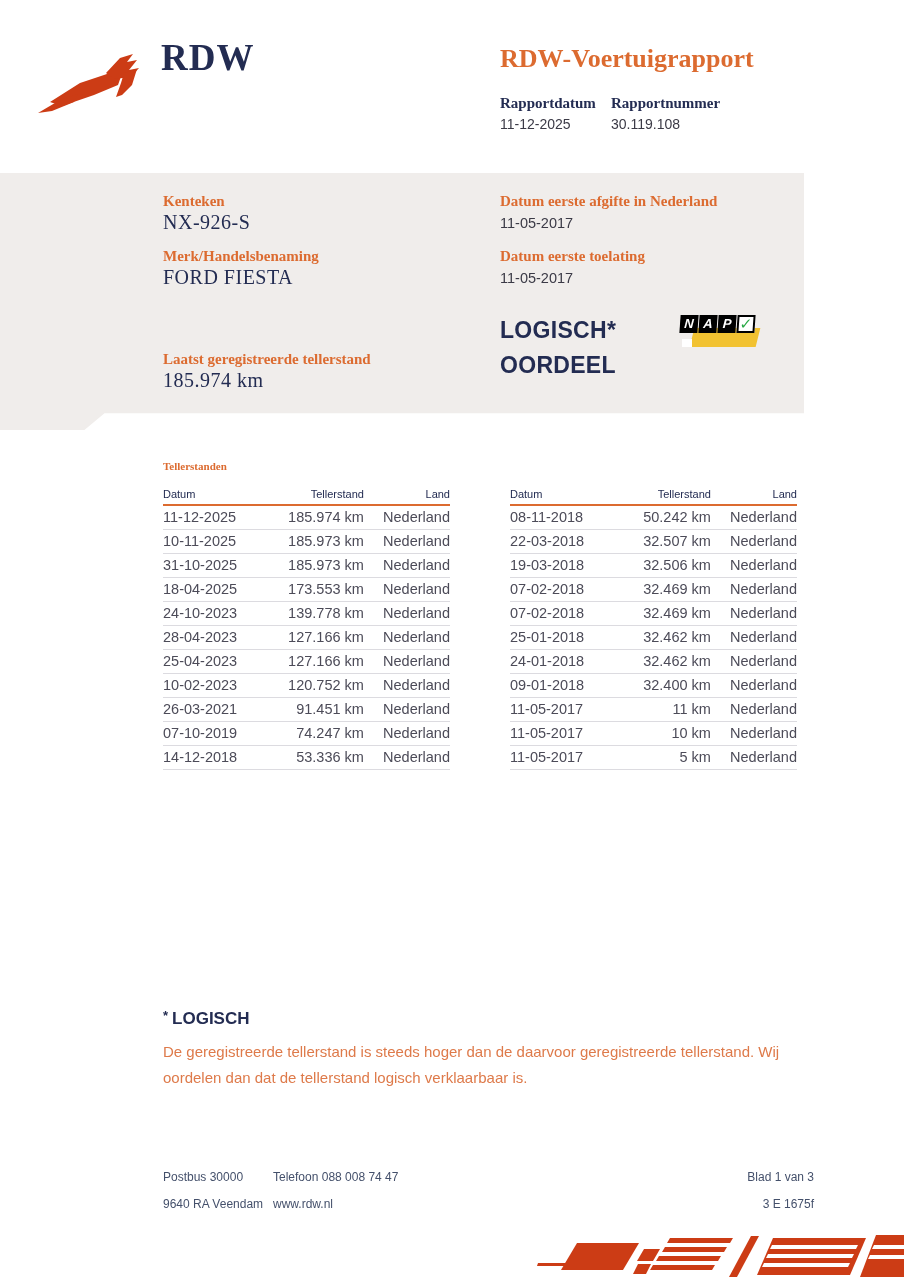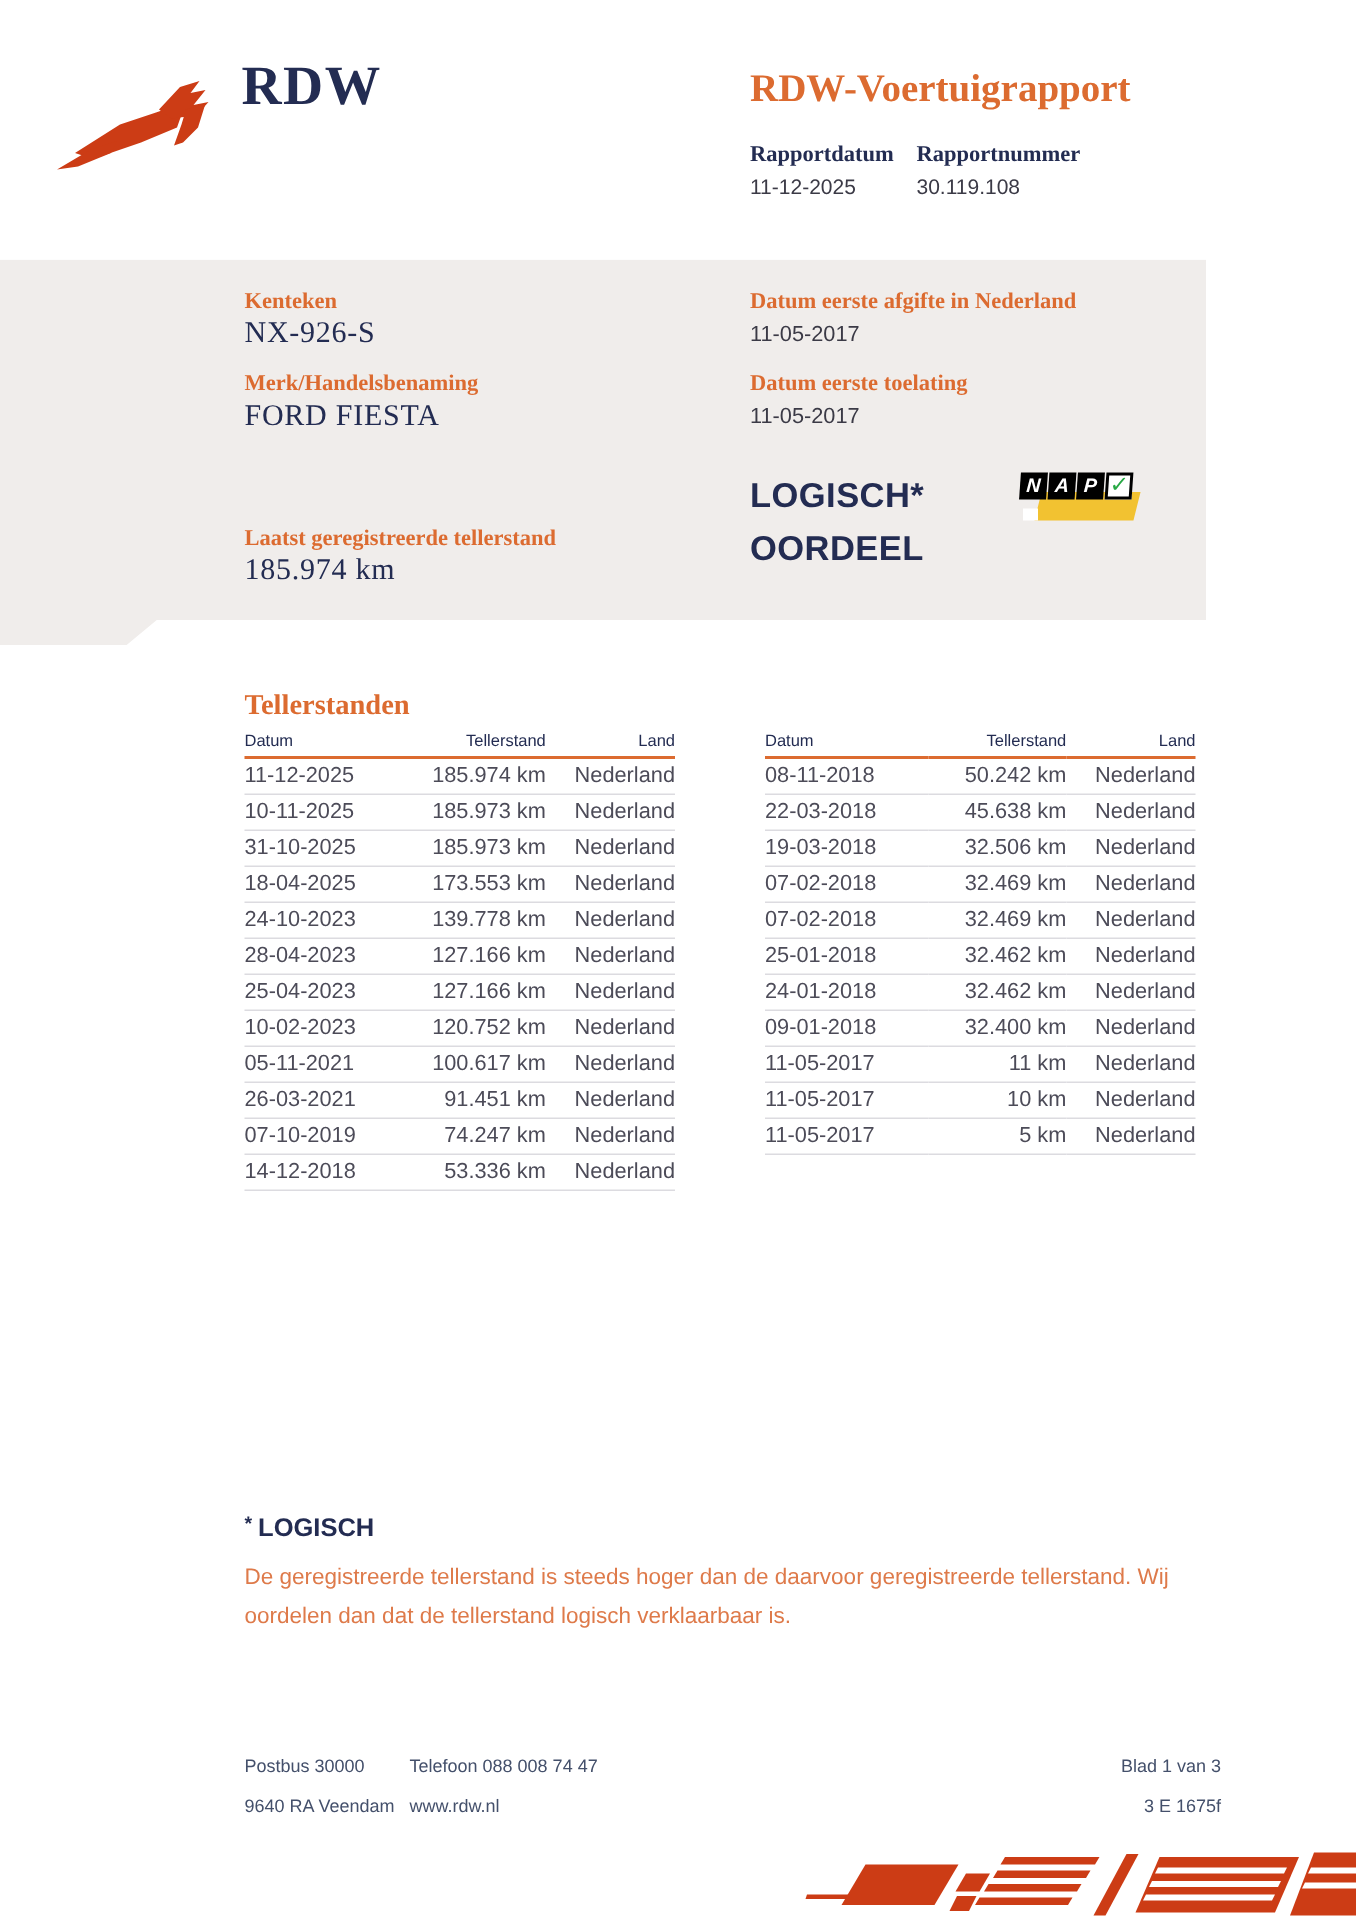--- a/index.html
+++ b/index.html
@@ -40,21 +40,21 @@
     background:var(--nap_yellow);transform:skewX(-14deg);}
   .nap .whitebox{position:absolute;left:4px;top:26px;width:10px;height:8px;background:#fff;}
   .nap .tile{position:absolute;top:2px;width:18px;height:18px;background:#000;color:#fff;
     font-weight:bold;font-style:italic;font-size:13px;line-height:18px;text-align:center;
     transform:skewX(-4deg);}
   .nap .tile.check{background:#fff;border:2px solid #000;color:var(--nap_green);
     font-style:normal;font-size:15px;line-height:14px;}
 
   
   .section-title{left:163px;top:460px;font-family:"Liberation Serif","DejaVu Serif",serif;
-    font-weight:bold;font-size:19px;color:var(--orange);}
+    font-weight:bold;font-size:11px;color:var(--orange);}
   table.odo{border-collapse:collapse;width:287px;font-size:14.5px;color:var(--table_text);}
   table.odo th{font-weight:normal;color:var(--navy);border-bottom:2px solid var(--orange);
     padding:2px 0 4px 0;font-size:11px;}
   table.odo td{border-bottom:1px solid var(--rule);padding:4px 0;line-height:15px;}
   .col-date{text-align:left;width:38%;}
   .col-km{text-align:right;width:32%;}
   .col-land{text-align:right;width:30%;}
   .tbl-left{left:163px;top:486px;}
   .tbl-right{left:510px;top:486px;}
 
@@ -168,25 +168,20 @@
           <td class="col-date">25-04-2023</td>
           <td class="col-km">127.166 km</td>
           <td class="col-land">Nederland</td>
         </tr>
         <tr>
           <td class="col-date">10-02-2023</td>
           <td class="col-km">120.752 km</td>
           <td class="col-land">Nederland</td>
         </tr>
         <tr>
-          <td class="col-date">05-11-2021</td>
-          <td class="col-km">100.617 km</td>
-          <td class="col-land">Nederland</td>
-        </tr>
-        <tr>
           <td class="col-date">26-03-2021</td>
           <td class="col-km">91.451 km</td>
           <td class="col-land">Nederland</td>
         </tr>
         <tr>
           <td class="col-date">07-10-2019</td>
           <td class="col-km">74.247 km</td>
           <td class="col-land">Nederland</td>
         </tr>
         <tr>
@@ -206,21 +201,21 @@
       </tr>
     </thead>
     <tbody id="tbody-right">
         <tr>
           <td class="col-date">08-11-2018</td>
           <td class="col-km">50.242 km</td>
           <td class="col-land">Nederland</td>
         </tr>
         <tr>
           <td class="col-date">22-03-2018</td>
-          <td class="col-km">45.638 km</td>
+          <td class="col-km">32.507 km</td>
           <td class="col-land">Nederland</td>
         </tr>
         <tr>
           <td class="col-date">19-03-2018</td>
           <td class="col-km">32.506 km</td>
           <td class="col-land">Nederland</td>
         </tr>
         <tr>
           <td class="col-date">07-02-2018</td>
           <td class="col-km">32.469 km</td>

